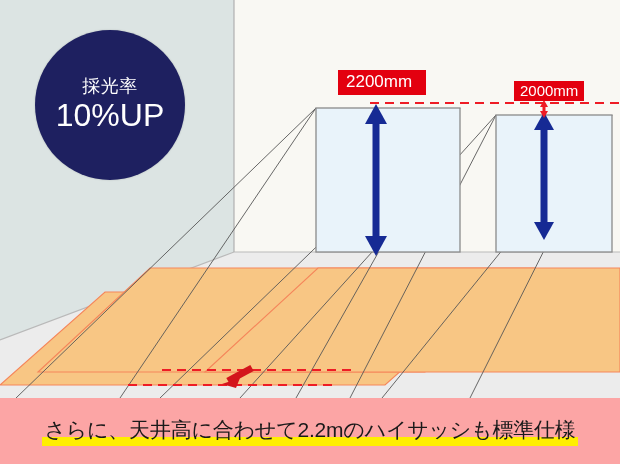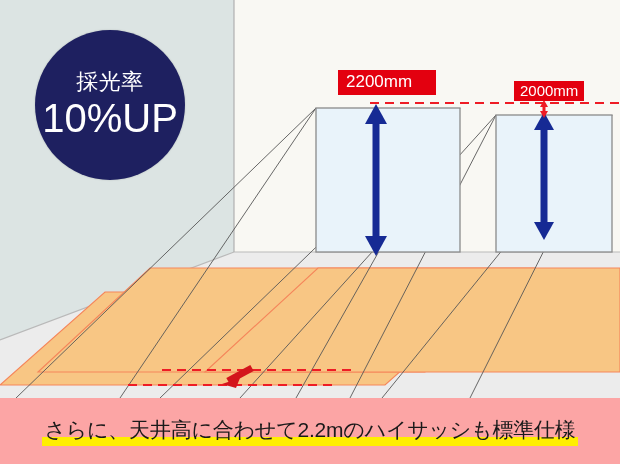--- a/index.html
+++ b/index.html
@@ -39,41 +39,41 @@
     color: #ffffff;
     display: flex;
     flex-direction: column;
     align-items: center;
     justify-content: center;
     line-height: 1.15;
     text-align: center;
     box-shadow: 0 0 2px rgba(0,0,0,0.18);
   }
   .badge-line1 {
-    font-size: 22px;
+    font-size: 18px;
     letter-spacing: 0.5px;
   }
   .badge-line2 {
-    font-size: 40px;
+    font-size: 32px;
     letter-spacing: 0px;
   }
 
   
   .meas-label {
     position: absolute;
     background: #e3000f;
     color: #ffffff;
     font-weight: 400;
     white-space: nowrap;
     text-align: center;
   }
   .meas-label.big {
     left: 338px;
     top: 70px;
-    padding: 2px 24px 3px 8px;
+    padding: 2px 14px 3px 8px;
     font-size: 17px;
   }
   .meas-label.small {
     left: 514px;
     top: 81px;
     padding: 1px 6px 2px 6px;
     font-size: 15px;
   }
 
   

